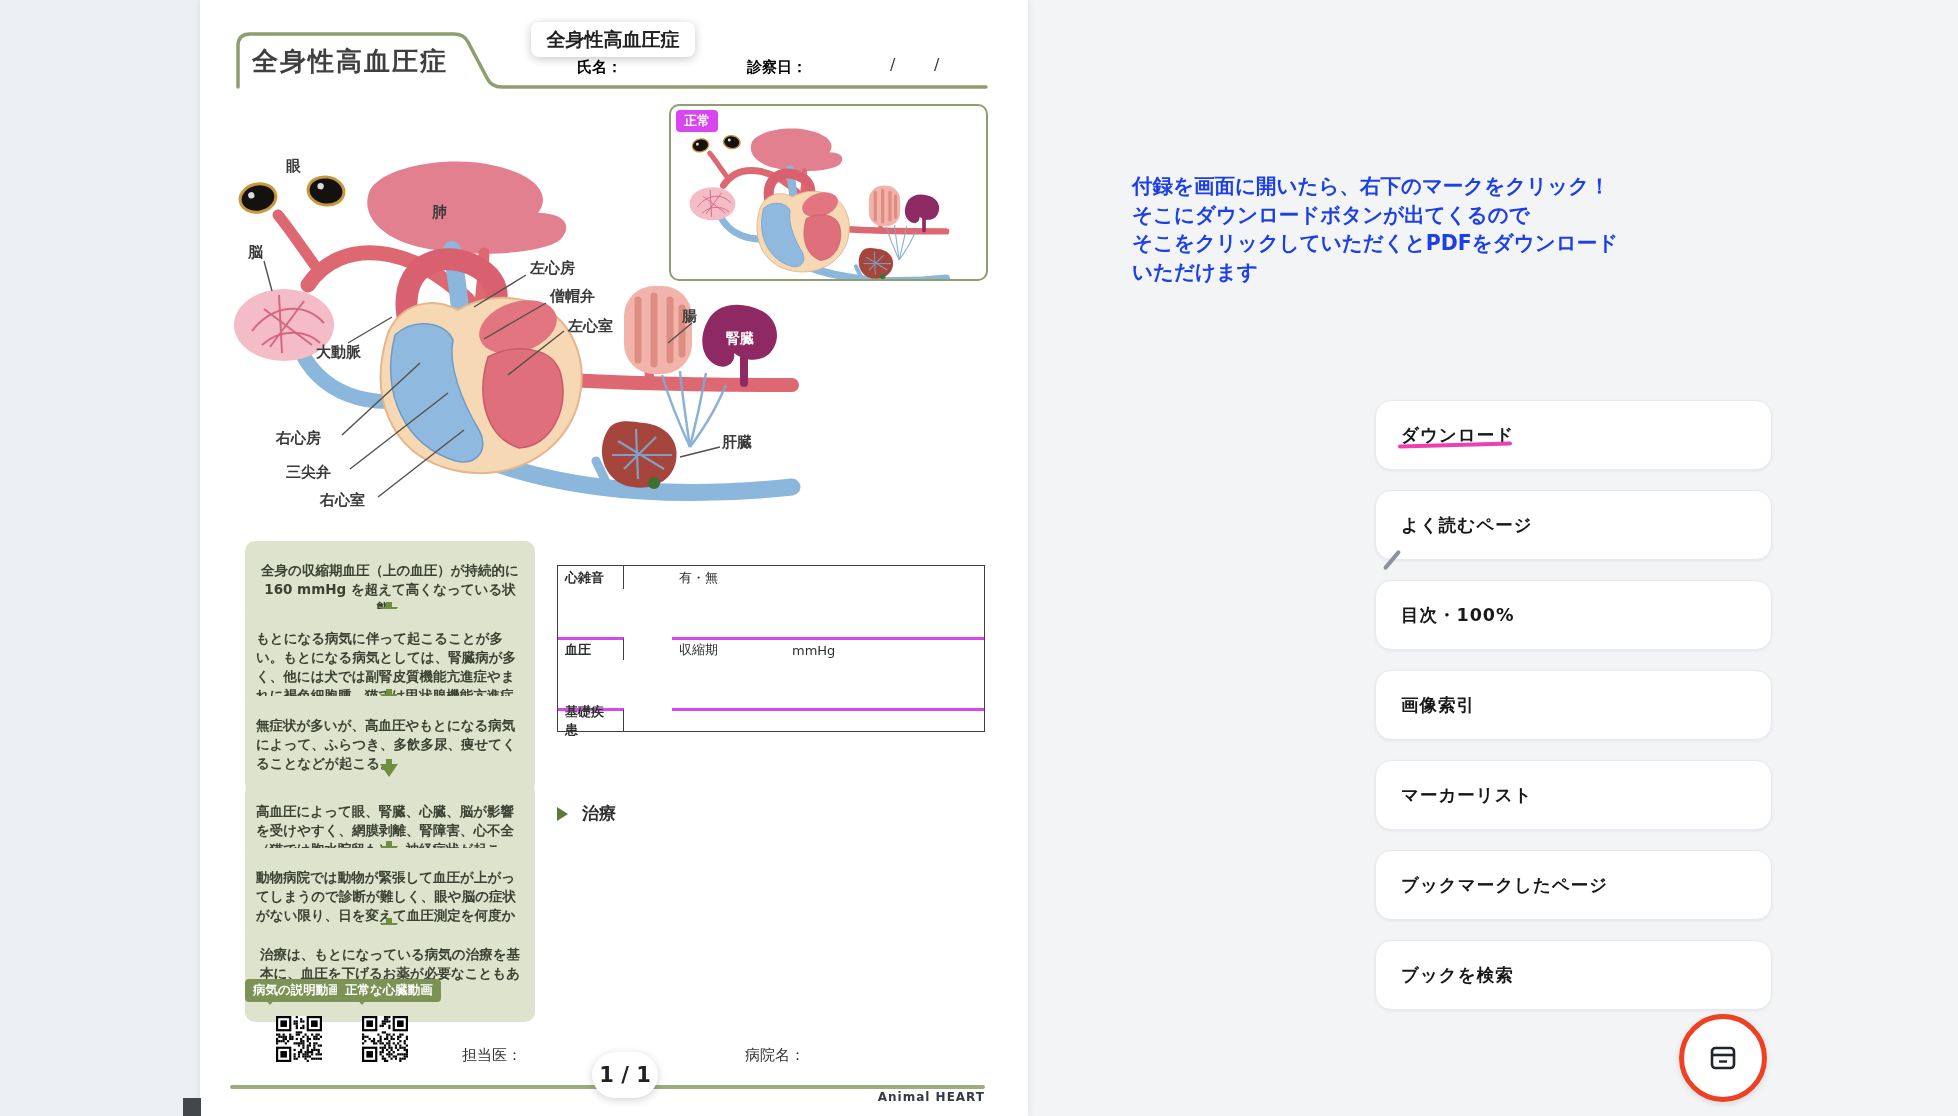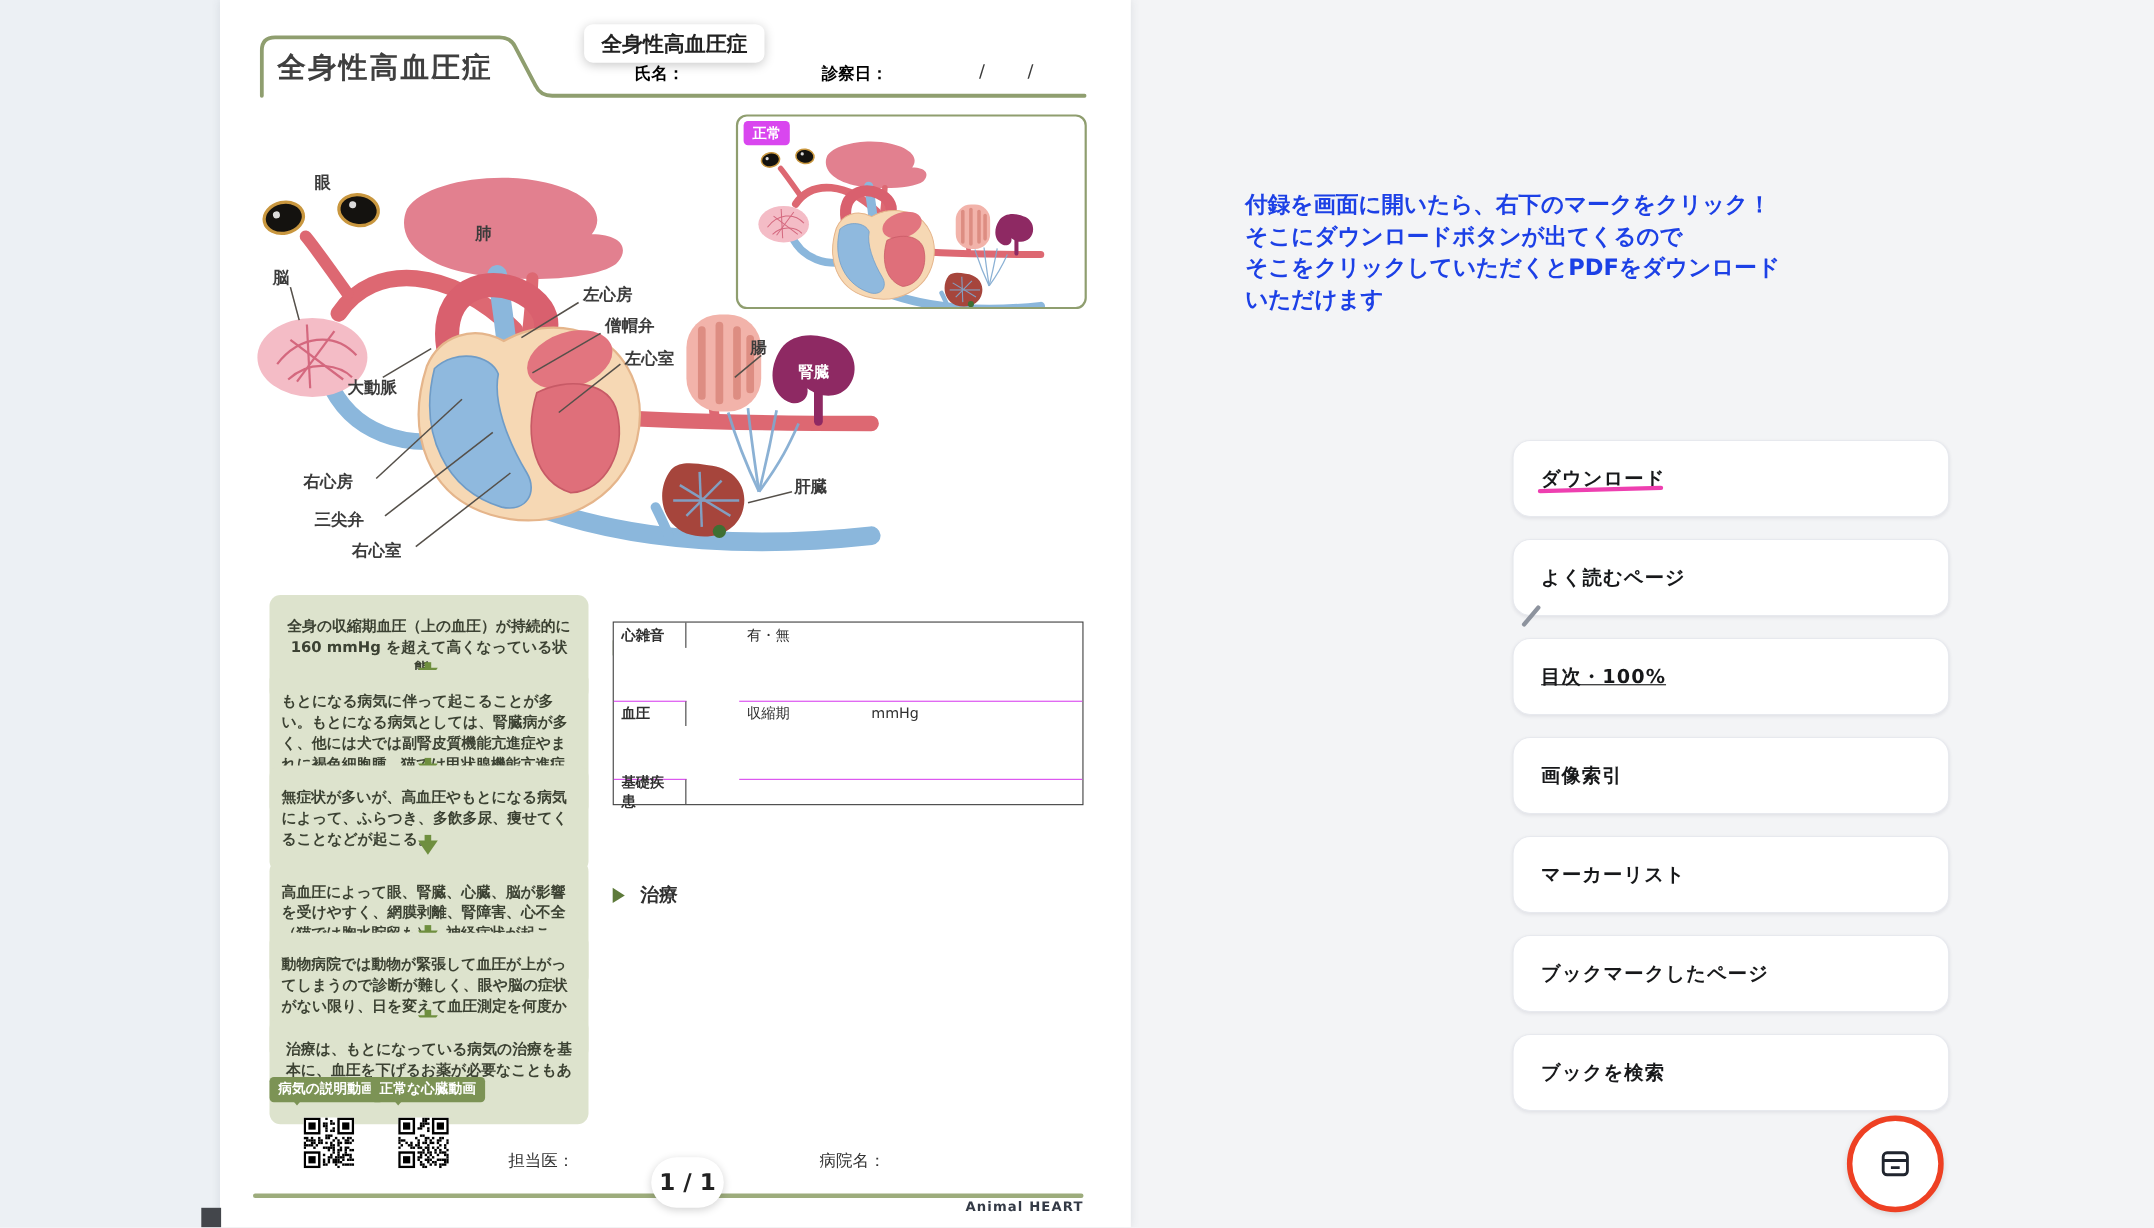--- a/index.html
+++ b/index.html
@@ -44,21 +44,21 @@
   .video-tag::after{content:"";position:absolute;left:20px;bottom:-8px;border:5px solid transparent;
     border-top:6px solid #7c9355;}
   .qr{background:#fff;}
 
   
   .section-head{font-size:17px;font-weight:bold;color:#2f2f2f;display:flex;align-items:center;gap:7px;margin-top:40px;}
   .tri{width:0;height:0;border:7px solid transparent;border-left:11px solid #5d7a3a;margin-top:1px;}
   #exam-table{left:357px;top:565px;width:428px;display:grid;grid-template-columns:66px 1fr;
     border:1.5px solid #3f3f3f;background:#fff;gap:48px;}
   #exam-table .cell{height:23px;font-size:13px;color:#2f2f2f;display:flex;align-items:center;
-    padding:0 7px;border-top:1px solid #d946ef;}
+    padding:0 7px;border-top:3px solid #d946ef;}
   #exam-table .cell.first{border-top:none;}
   #exam-table .lab{border-right:1px solid #3f3f3f;font-weight:600;}
   #exam-unit{margin-left:74px;}
 
   
   .foot-label{font-size:15px;font-weight:400;color:#333;}
   #green-line{left:30px;top:1085px;width:755px;height:4px;background:#9dac7c;border-radius:2px;}
   #page-bubble{left:392px;top:1052px;width:66px;height:46px;background:#fff;border-radius:24px;
     box-shadow:0 2px 8px rgba(0,0,0,.18);display:flex;align-items:center;justify-content:center;
     font-size:21px;font-weight:bold;color:#222;z-index:4;}
@@ -519,21 +519,21 @@
     <div>付録を画面に開いたら、右下のマークをクリック！</div>
     <div>そこにダウンロードボタンが出てくるので</div>
     <div>そこをクリックしていただくとPDFをダウンロード</div>
     <div>いただけます</div>
   </div>
 
   <div class="abs menu-btn" style="top:400px;">ダウンロード</div>
   <div class="abs" id="marker-underline"></div>
   <div class="abs menu-btn" style="top:490px;">よく読むページ</div>
   <div class="abs" id="pencil"></div>
-  <div class="abs menu-btn" style="top:580px;text-decoration:underline;">目次・100%</div>
+  <div class="abs menu-btn" style="top:580px;">目次・100%</div>
   <div class="abs menu-btn" style="top:670px;">画像索引</div>
   <div class="abs menu-btn" style="top:760px;">マーカーリスト</div>
   <div class="abs menu-btn" style="top:850px;">ブックマークしたページ</div>
   <div class="abs menu-btn" style="top:940px;">ブックを検索</div>
 
   <div class="abs" id="fab">
     <svg width="36" height="36" viewBox="0 0 36 36">
       <rect x="7" y="8" width="22" height="20" rx="3.5" fill="none" stroke="#20252e" stroke-width="2.6"></rect>
       <line x1="7" y1="15" x2="29" y2="15" stroke="#20252e" stroke-width="2.6"></line>
       <line x1="14" y1="21.5" x2="22" y2="21.5" stroke="#20252e" stroke-width="2.4"></line>

